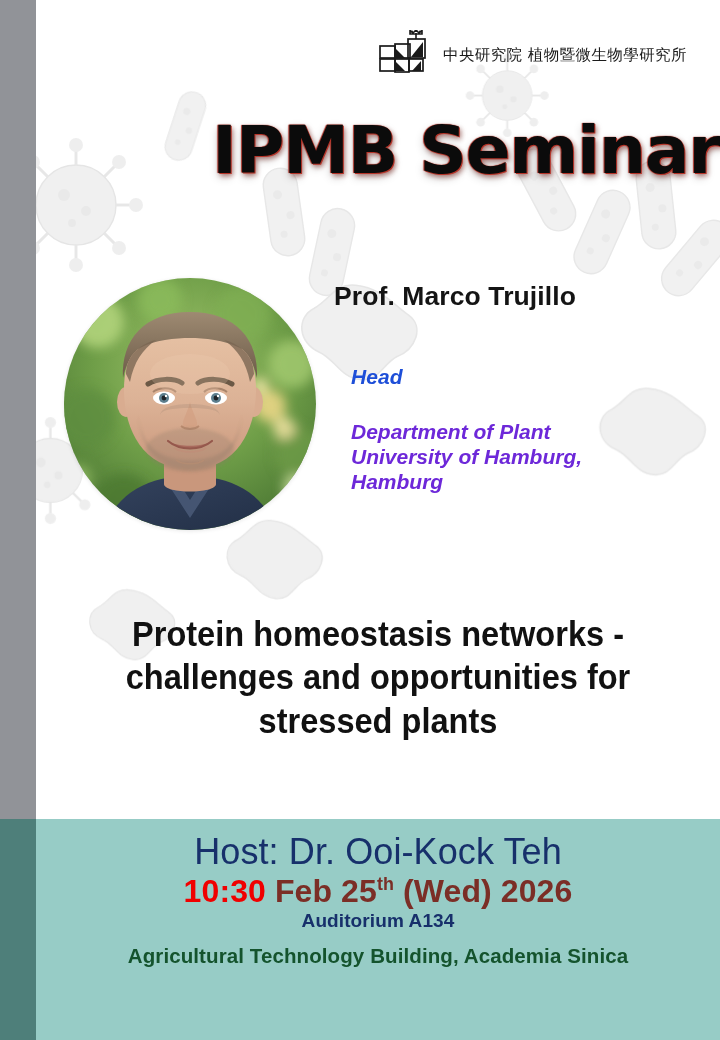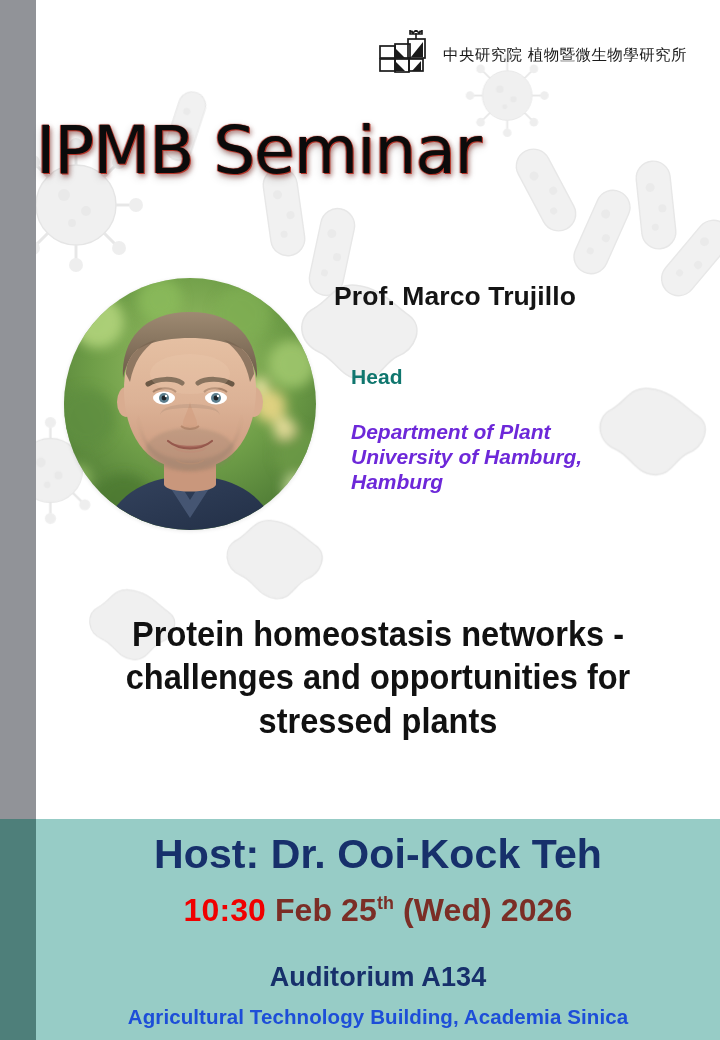--- a/index.html
+++ b/index.html
@@ -55,22 +55,22 @@
     font-family:"DejaVu Sans", sans-serif;
   }
   .logo-en {
     font-size:12.2px; color:#1a1a1a; font-weight:bold;
     line-height:1.3; white-space:nowrap; margin-top:1px;
   }
 
   
   .seminar-title {
     position:absolute; left:36px; top:118px;
-    width:684px; text-align:left;
-    font-size:66px; font-weight:normal;
+    width:684px; text-align:right;
+    font-size:66px; font-weight:bold;
     letter-spacing:-1px;
     line-height:1;
     font-family:"DejaVu Sans", sans-serif;
     color:#0b0b0b;
     text-shadow:
        0 0 1px #C0392B,
        1px 1px 0 #b5352a,
       -1px 0 1px #a33228,
        2px 3px 5px rgba(120,30,22,0.55),
        0 4px 10px rgba(0,0,0,0.22);
@@ -87,22 +87,22 @@
   .portrait svg { display:block; width:252px; height:252px; }
 
   
   .speaker-name {
     position:absolute; left:334px; top:281px;
     font-size:26.5px; font-weight:bold; color:#141414;
     letter-spacing:0.1px; white-space:nowrap;
   }
   .speaker-role {
     position:absolute; left:351px; top:365px;
-    font-size:21px; font-weight:bold; 
-    color:#0f766e; letter-spacing:0.1px;
+    font-size:21px; font-weight:bold; font-style:italic;
+    color:#1d4ed8; letter-spacing:0.1px;
   }
   .speaker-affil {
     position:absolute; left:351px; top:420px;
     width:340px;
     font-size:21px; font-weight:bold; font-style:italic;
     color:#6d28d9; line-height:1.18;
   }
   .speaker-affil div { white-space:nowrap; }
 
   
@@ -120,39 +120,38 @@
 
   
   .footer {
     position:absolute; left:36px; top:819px;
     width:684px; height:221px;
     background:#97CCC6;
     text-align:center;
   }
   .footer-host {
     margin-top:12px;
-    font-size:41px; font-weight:bold;
+    font-size:36px; font-weight:normal;
     color:#17306B; letter-spacing:0.1px;
   }
   .footer-date {
-    margin-top:14px;
     font-size:32px; font-weight:bold;
     color:#7B2E26; letter-spacing:0.1px;
   }
   .footer-date .time { color:#F00000; }
   .footer-date sup { font-size:0.56em; vertical-align:super; }
   .footer-venue {
-    margin-top:33px;
-    font-size:27px; font-weight:bold;
+    margin-top:0;
+    font-size:19px; font-weight:bold;
     color:#17306B; letter-spacing:0.1px;
   }
   .footer-address {
     margin-top:12px;
     font-size:20.5px; font-weight:bold;
-    color:#1d4ed8; letter-spacing:0.1px;
+    color:#14532d; letter-spacing:0.1px;
   }
 </style>
 </head>
 <body>
 
 <div id="poster">
 
   <div class="left-bar-gray"></div>
   <div class="left-bar-teal"></div>
 

